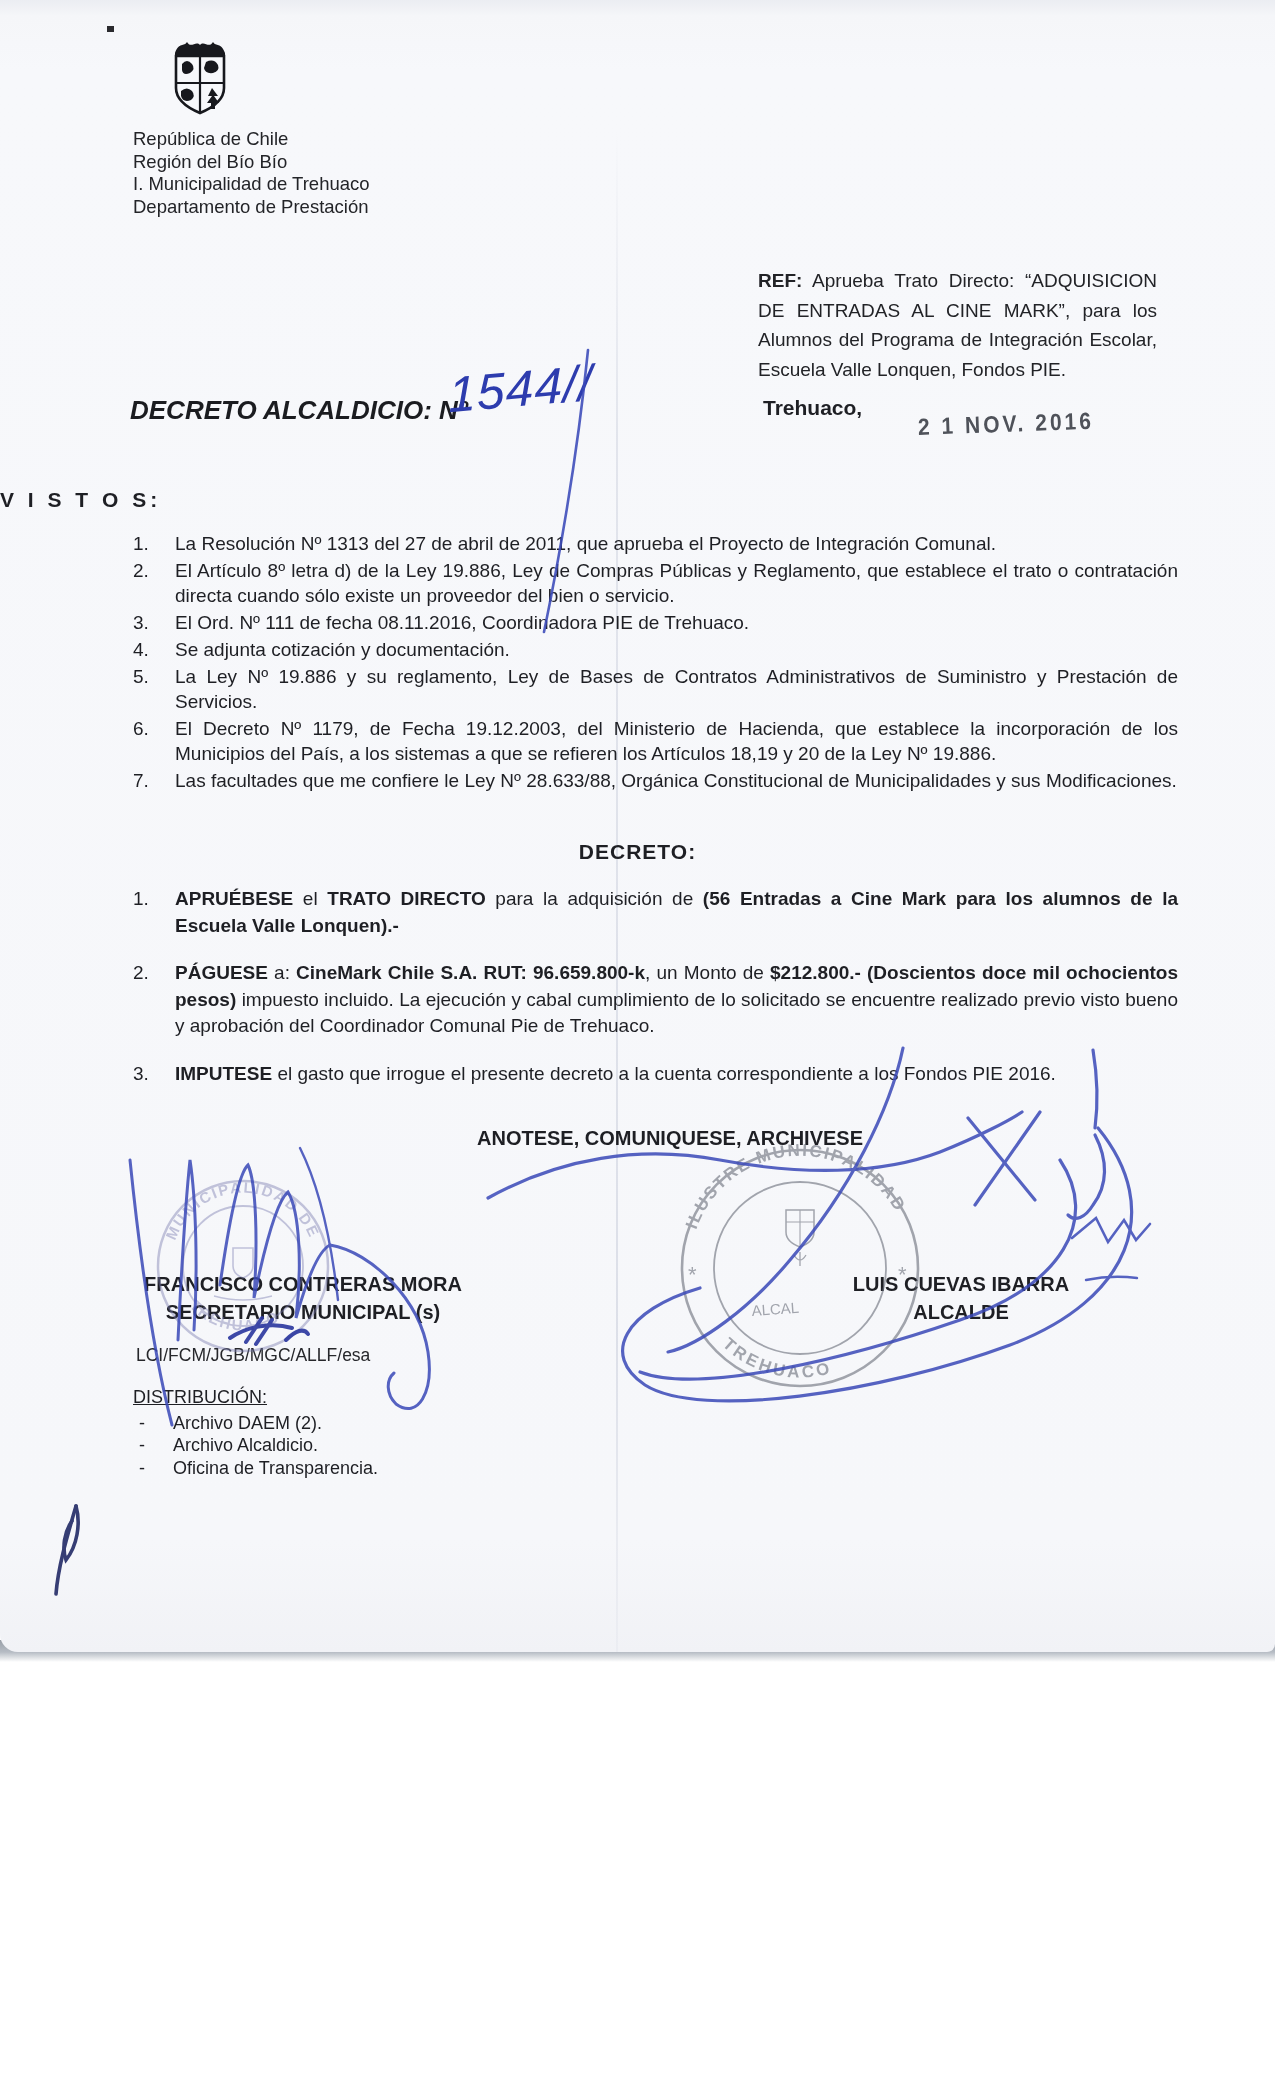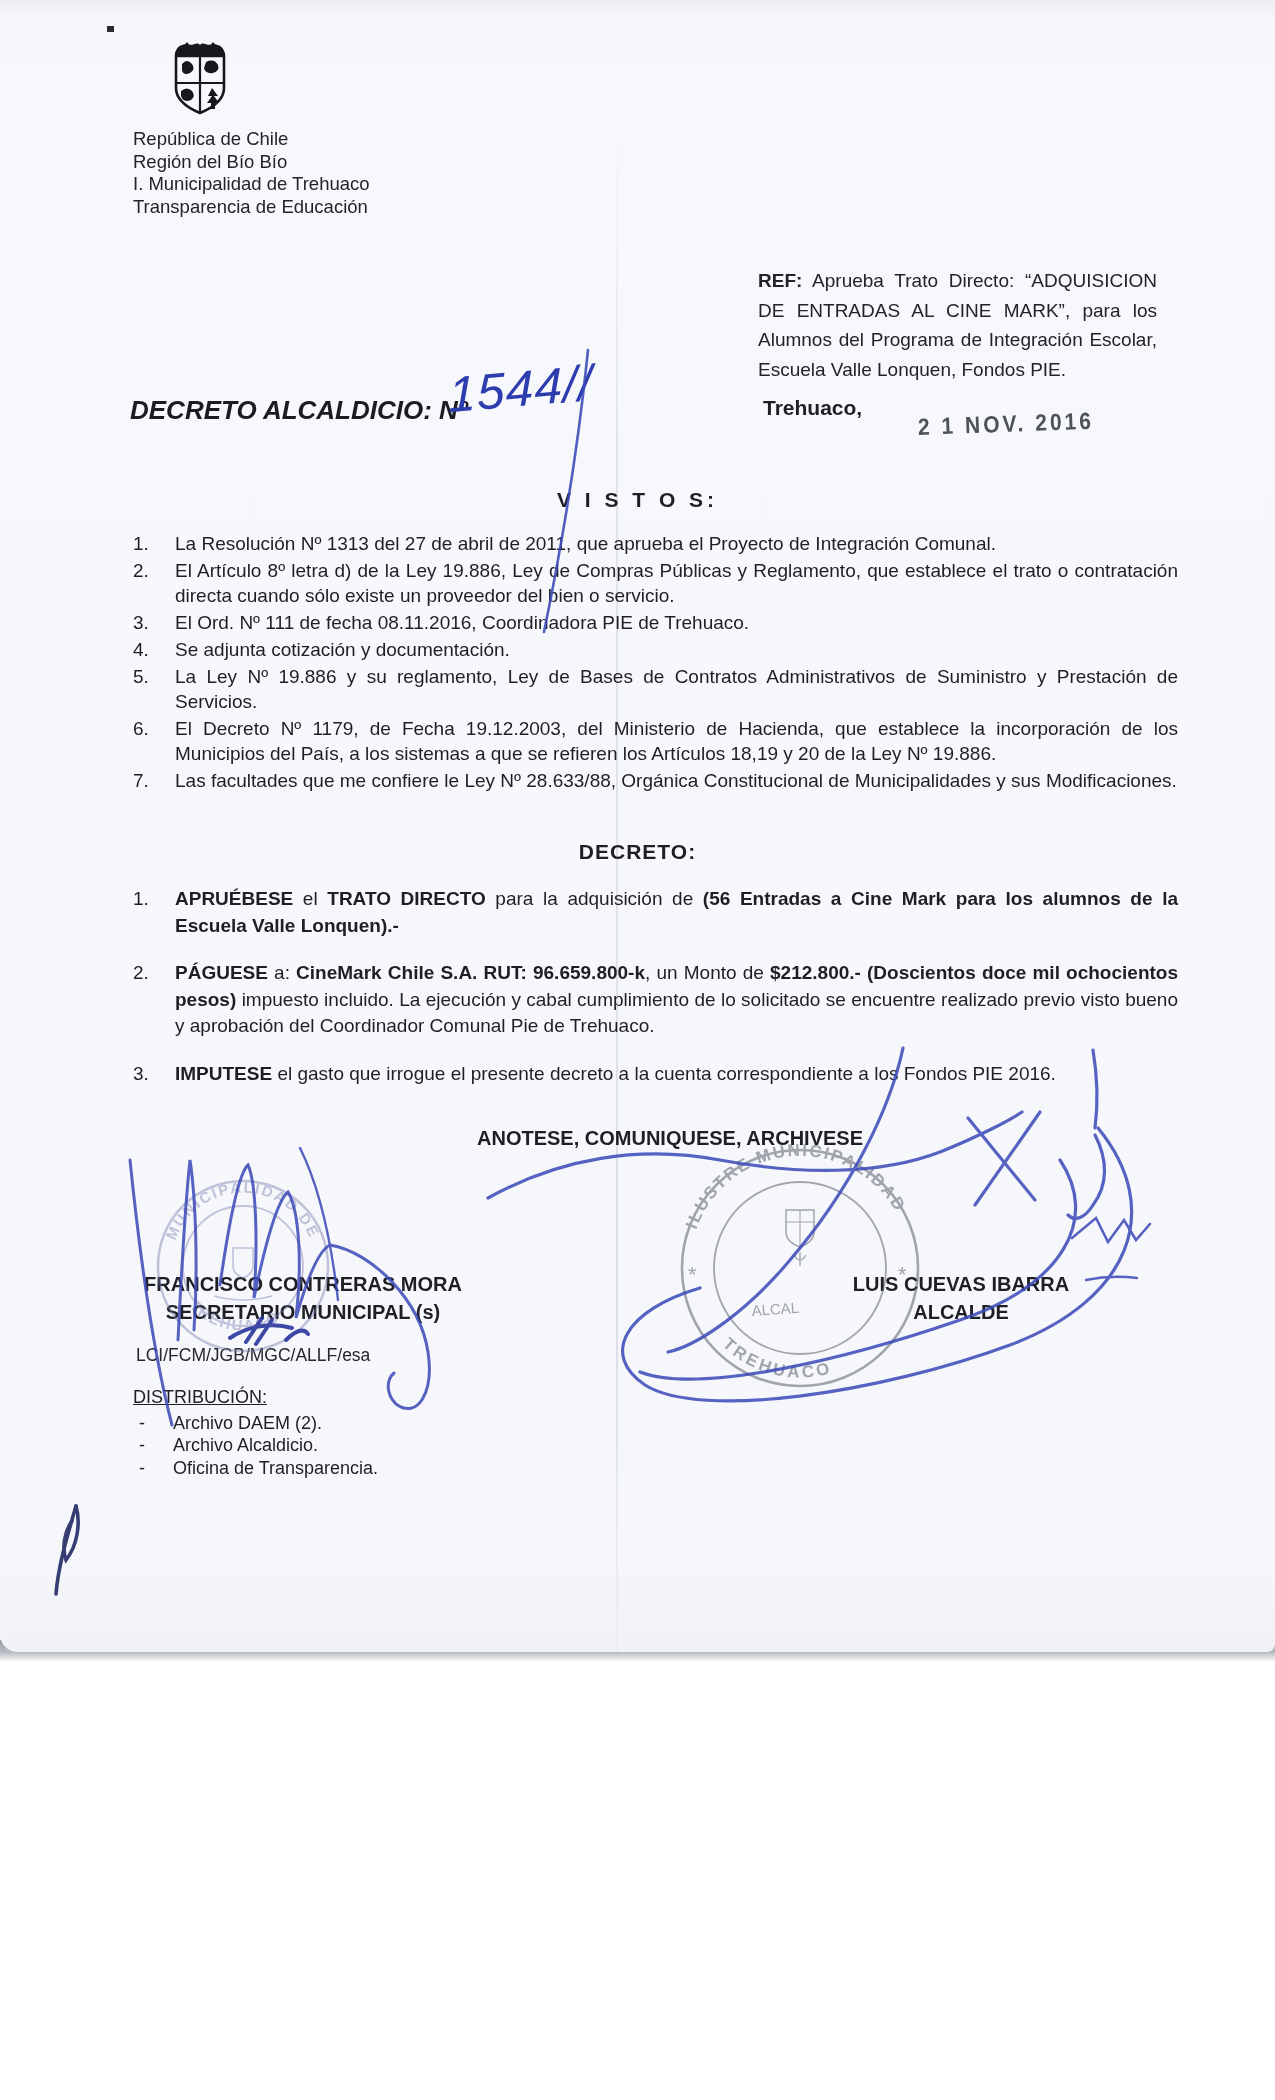--- a/index.html
+++ b/index.html
@@ -21,21 +21,21 @@
   .ref{left:758px;top:218px;width:399px;font-size:19px;line-height:29.5px;text-align:justify;color:#222327;margin-top:48px;}
   .b{font-weight:bold;}
   
   .decree-label{left:130px;top:395px;font-size:26px;font-weight:bold;font-style:italic;color:#1b1c20;}
   .decree-number{left:448px;top:360px;font-size:50px;font-style:italic;letter-spacing:1px;
      color:#2d3cae;transform:rotate(-5deg) skewX(-4deg);}
   .place{left:763px;top:396px;font-size:21px;font-weight:bold;}
   .date-stamp{left:918px;top:412px;font-size:21px;font-weight:bold;letter-spacing:3px;color:#41454d;
      transform:rotate(-2deg) scaleY(1.12);opacity:.92;}
   
-  .vistos-h{left:0;top:488px;width:1275px;text-align:center;font-size:21px;font-weight:bold;letter-spacing:4px;}
+  .vistos-h{left:0;top:488px;width:1275px;text-align:left;font-size:21px;font-weight:bold;letter-spacing:4px;}
   .decreto-h{left:0;top:840px;width:1275px;text-align:center;font-size:21px;font-weight:bold;letter-spacing:1px;}
   .closing{left:133px;top:1127px;width:730px;text-align:right;font-size:20px;font-weight:bold;}
   
   .vlist{left:133px;top:531px;width:1045px;font-size:19px;line-height:25px;}
   .dlist{left:133px;top:886px;width:1045px;font-size:19px;line-height:26.5px;}
   .row{display:flex;margin-bottom:2px;}
   .dlist .row{margin-bottom:21px;}
   .num{width:42px;flex:none;}
   .txt{flex:1;text-align:justify;}
   
@@ -67,21 +67,21 @@
       <path d="M14 28 q5 -6 10 0 q4 5 -2 9 q-7 3 -8 -3 z" fill="#17181d"></path>
       <path d="M38 26 q8 -4 12 3 q2 6 -5 8 q-8 1 -9 -5 z" fill="#17181d"></path>
       <path d="M13 55 q6 -5 11 0 q4 5 -1 9 q-8 3 -10 -4 z" fill="#17181d"></path>
       <path d="M44 52 l6 8 h-4 l5 7 h-12 l5 -7 h-4 z M43 67 h4 v6 h-4 z" fill="#17181d"></path>
     </svg>
 
     <div class="abs org">
       <div>República de Chile</div>
       <div>Región del Bío Bío</div>
       <div>I. Municipalidad de Trehuaco</div>
-      <div>Transparencia de Educación</div>
+      <div>Departamento de Prestación</div>
     </div>
 
     <div class="abs ref"><span class="b">REF:</span><span>  Aprueba Trato Directo: “ADQUISICION DE ENTRADAS AL CINE MARK”, para los Alumnos del Programa de Integración Escolar, Escuela Valle Lonquen, Fondos PIE.</span></div>
 
     <div class="abs decree-label">DECRETO ALCALDICIO: Nº</div>
     <div class="abs decree-number">1544//</div>
     <div class="abs place">Trehuaco,</div>
     <div class="abs date-stamp">2 1 NOV. 2016</div>
 
     <div class="abs vistos-h">V I S T O S:</div>

